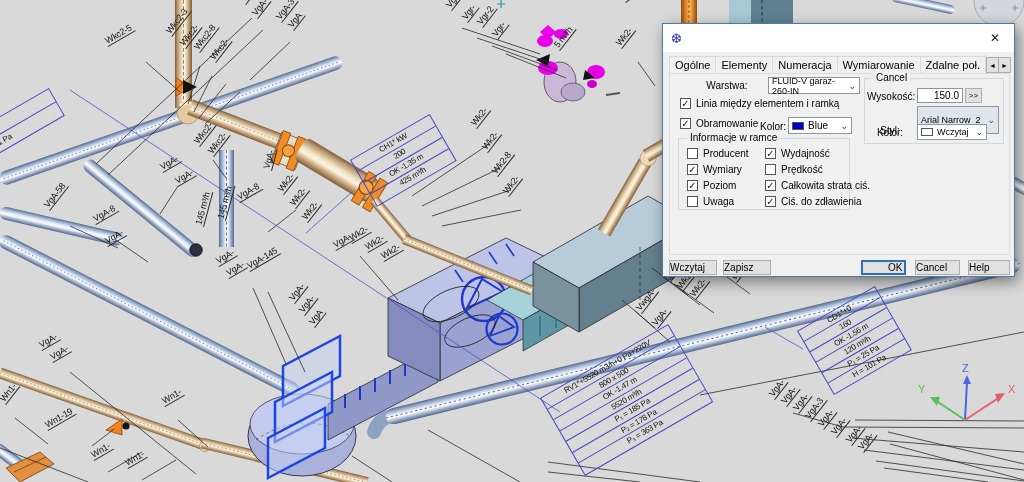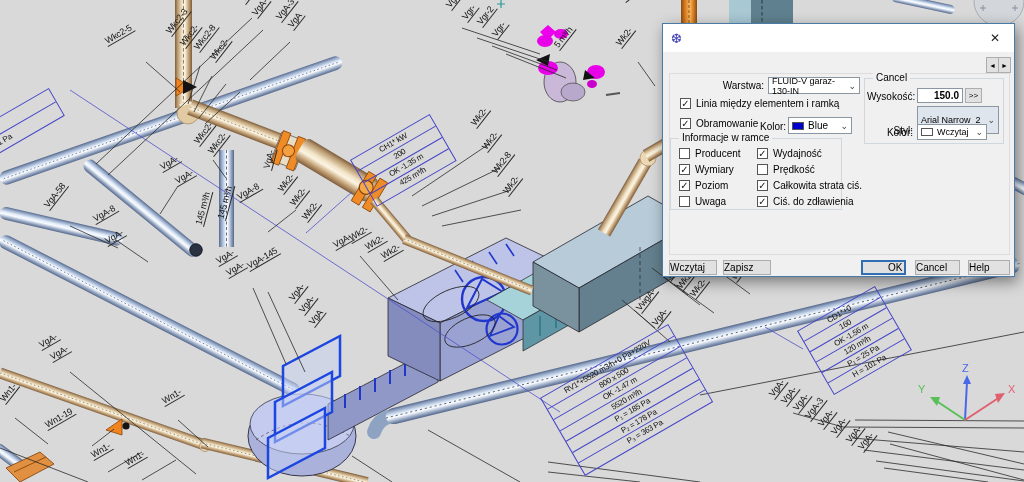--- a/index.html
+++ b/index.html
@@ -28,27 +28,27 @@
         overflow:hidden;white-space:nowrap;align-items:flex-end;}
   .tab{font-size:11px;padding:2px 5px 3px;background:#f0f0f0;border:1px solid #d9d9d9;
        border-bottom:none;margin-right:-1px;flex:0 0 auto;}
   .tab.active{background:#fdfdfd;padding-top:4px;position:relative;z-index:2;}
   .tab-scroll{position:absolute;left:324px;top:33px;display:flex;}
   .tab-scroll span{width:13px;height:16px;border:1px solid #adadad;background:#e1e1e1;
         font-size:7px;display:flex;align-items:center;justify-content:center;margin-left:-1px;}
   .panel{position:absolute;left:6px;top:49px;width:341px;height:182px;
          background:#f0f0f0;border:1px solid #dcdcdc;}
   .flabel{position:absolute;font-size:10px;line-height:12px;}
-  .r{text-align:right;}
+  .r{text-align:center;}
   .combo{position:absolute;height:17px;background:#fff;border:1px solid #8a97a3;
          display:flex;align-items:center;padding:0 3px;font-size:10px;}
   .combo .arrow{margin-left:auto;font-size:9px;color:#444;line-height:8px;}
   .combo .swatch{width:12px;height:8px;border:1px solid #555;margin-right:4px;flex:0 0 auto;}
   .field{position:absolute;height:15px;background:#fff;border:1px solid #8a97a3;
-         font-size:10px;text-align:right;padding:1px 3px;font-weight:bold;}
+         font-size:10px;text-align:right;padding:1px 3px;}
   .mini-btn{position:absolute;height:15px;background:#e1e1e1;border:1px solid #adadad;
          font-size:8px;text-align:center;line-height:13px;}
   .cb{position:absolute;display:flex;align-items:center;font-size:10px;white-space:nowrap;}
   .cb .box{width:11px;height:11px;border:1px solid #555;background:#fff;margin-right:5px;
            font-size:10px;line-height:9px;text-align:center;color:#1a1a1a;flex:0 0 auto;}
   .group{position:absolute;border:1px solid #d0d7de;}
   .group .legend{position:absolute;top:-7px;left:8px;background:#f0f0f0;
                  padding:0 3px;font-size:10px;}
   .cb-list .cb{position:static;margin:5px 0 0 0;}
   .btn{position:absolute;height:15px;background:#e1e1e1;border:1px solid #adadad;
@@ -430,45 +430,53 @@
     <text x="52" y="17" fill="#4868e8" font-size="11">Z</text>
     <text x="8" y="38" fill="#58c058" font-size="11">Y</text>
     <text x="98" y="38" fill="#e06070" font-size="11">X</text>
   </svg>
 
   <div class="dialog">
     <div class="titlebar">
       <span class="dlg-icon">❆</span>
       <span class="dlg-close">✕</span>
     </div>
+    <div class="tabs" id="tab-strip">
+        <span class="tab">Ogólne</span>
+        <span class="tab">Elementy</span>
+        <span class="tab">Numeracja</span>
+        <span class="tab">Wymiarowanie</span>
+        <span class="tab">Zdalne poł.</span>
+        <span class="tab active">Tabelka inf.</span>
+      </div>
     <div class="tab-scroll">
       <span>◄</span>
       <span>►</span>
     </div>
     <div class="panel">
       <div class="flabel r" style="left:20px;top:6px;width:74px">Warstwa:</div>
       <div class="combo" style="left:98px;top:3px;width:92px">
-        <span style="font-size:9px">FLUID-V garaz-130-IN</span>
+        <span style="font-size:9px">FLUID-V garaz-260-IN</span>
         <span class="arrow">⌄</span>
       </div>
       <div class="cb" style="left:10px;top:24px">
         <span class="box">✓</span>
         <span>Linia między elementem i ramką</span>
       </div>
       <div class="cb" style="left:10px;top:44px">
         <span class="box">✓</span>
         <span>Obramowanie</span>
       </div>
       <div class="flabel" style="left:90px;top:47px">Kolor:</div>
       <div class="combo" style="left:118px;top:43px;width:64px">
         <span class="swatch" id="border-swatch" style="background: rgb(0, 0, 204);"></span>
         <span>Blue</span>
         <span class="arrow">⌄</span>
       </div>
-      <div class="group" style="left:0;top:64px;width:172px;height:72px">
+      <div class="group" style="left:8px;top:64px;width:172px;height:72px">
         <span class="legend">Informacje w ramce</span>
         <div class="cb-list" id="frame-left" style="position:absolute;left:8px;top:4px">
             <label class="cb">
               <span class="box"></span>
               <span>Producent</span>
             </label>
             <label class="cb">
               <span class="box">✓</span>
               <span>Wymiary</span>
             </label>

